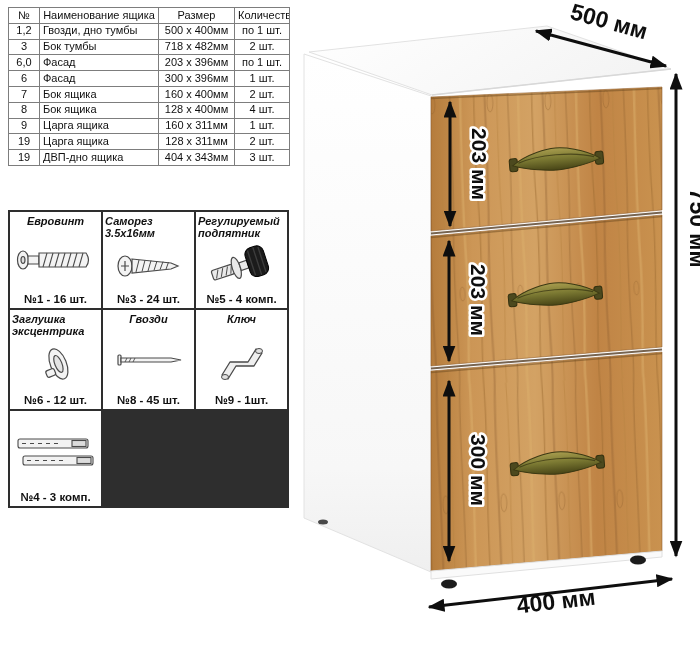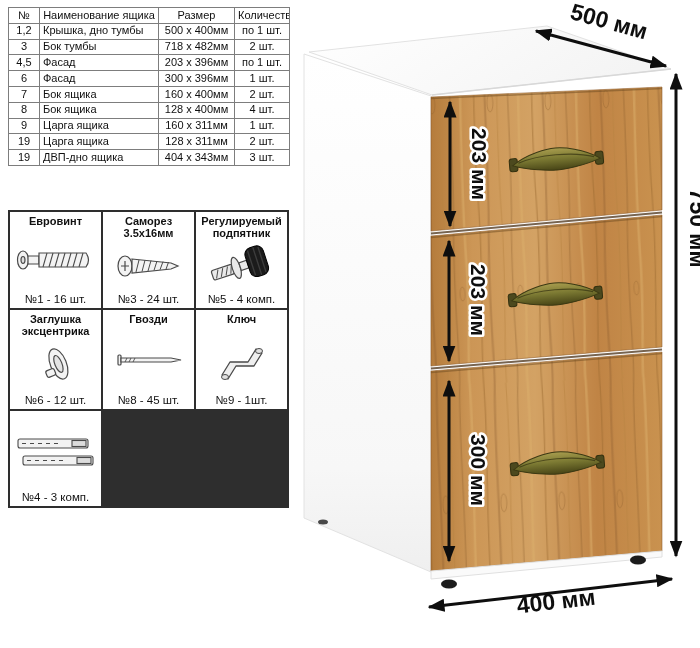--- a/index.html
+++ b/index.html
@@ -19,22 +19,22 @@
   .parts-table .name{text-align:left;}
   .col-num{width:31px}.col-name{width:119px}.col-size{width:76px}.col-qty{width:55px}
   
   .hw-grid{
     position:absolute;left:8px;top:210px;width:281px;height:298px;
     display:grid;grid-template-columns:1fr 1fr 1fr;grid-template-rows:96px 99px 1fr;
     border:2px solid #2e2e2e;background:#2e2e2e;gap:2px;box-sizing:border-box;
   }
   .hw-cell{background:#fff;display:flex;flex-direction:column;align-items:center;
     justify-content:space-between;padding:3px 2px;box-sizing:border-box;}
-  .hw-title{font-weight:bold;font-size:11px;text-align:center;line-height:1.12;}
-  .hw-count{font-weight:normal;font-size:11.5px;white-space:nowrap;}
+  .hw-title{font-weight:bold;font-size:11px;line-height:1.12;font-style:italic;}
+  .hw-count{font-weight:bold;font-size:11.5px;white-space:nowrap;}
   .hw-icon{flex:1;display:flex;align-items:center;justify-content:center;}
   
   .cabinet-svg{position:absolute;left:0;top:0;}
   .dim-text{font-family:"Liberation Sans",sans-serif;font-weight:bold;font-size:23px;fill:#0e0e0e;}
   .dim-text-sm{font-family:"Liberation Sans",sans-serif;font-weight:bold;font-size:21px;fill:#0e0e0e;
     paint-order:stroke;stroke:#ffffff;stroke-width:5px;stroke-linejoin:round;}
   .dim-line{stroke:#0e0e0e;stroke-width:3;fill:none;}
 </style>
 </head>
 <body>
@@ -48,32 +48,32 @@
     </colgroup>
   <tbody>
       <tr>
     <th>№</th>
     <th>Наименование ящика</th>
     <th>Размер</th>
     <th>Количество</th>
   </tr>
   <tr>
     <td>1,2</td>
-    <td class="name">Крышка, дно тумбы</td>
+    <td class="name">Гвозди, дно тумбы</td>
     <td>500 x 400мм</td>
     <td>по 1 шт.</td>
   </tr>
   <tr>
     <td>3</td>
     <td class="name">Бок тумбы</td>
     <td>718 x 482мм</td>
     <td>2 шт.</td>
   </tr>
   <tr>
-    <td>4,5</td>
+    <td>6,0</td>
     <td class="name">Фасад</td>
     <td>203 x 396мм</td>
     <td>по 1 шт.</td>
   </tr>
   <tr>
     <td>6</td>
     <td class="name">Фасад</td>
     <td>300 x 396мм</td>
     <td>1 шт.</td>
   </tr>

